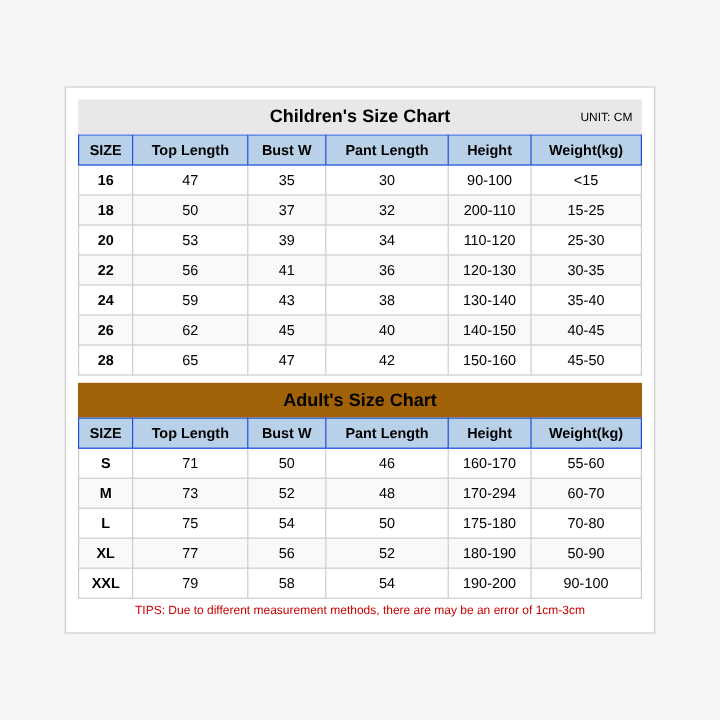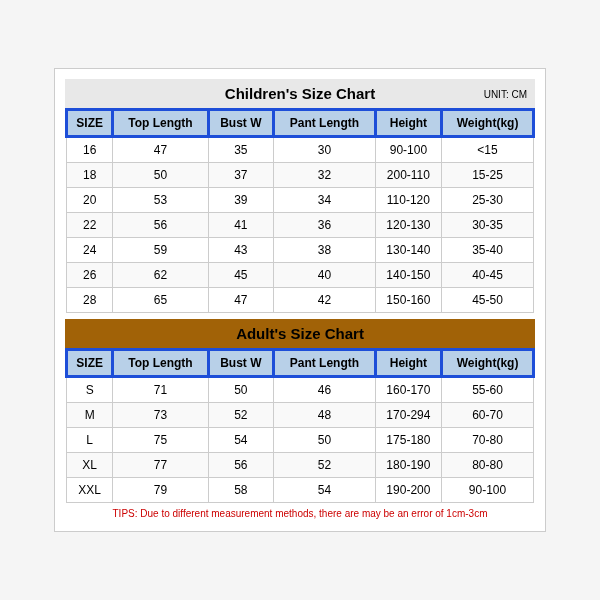--- a/index.html
+++ b/index.html
@@ -34,39 +34,39 @@
       font-size: 10px;
       font-weight: normal;
     }
     table {
       width: 100%;
       border-collapse: collapse;
       font-size: 12px;
     }
     th {
       background: #b8d0e8;
-      border: 3px solid #1d4ed8;
+      border: 1px solid #1d4ed8;
       padding: 5px 3px;
       text-align: center;
       font-weight: bold;
       font-size: 12px;
     }
     td {
       border: 1px solid #ccc;
       padding: 5px 3px;
       text-align: center;
     }
     tr:nth-child(even) td {
       background: #f9f9f9;
     }
     tr:nth-child(odd) td {
       background: #fff;
     }
     td:first-child {
-      font-weight: normal;
+      font-weight: bold;
     }
     .tips {
       text-align: center;
       font-size: 10px;
       color: #cc0000;
       padding: 5px 0 2px;
     }
     .adult-section-title {
       text-align: center;
       font-size: 15px;
@@ -196,21 +196,21 @@
           <td>50</td>
           <td>175-180</td>
           <td>70-80</td>
         </tr>
         <tr>
           <td>XL</td>
           <td>77</td>
           <td>56</td>
           <td>52</td>
           <td>180-190</td>
-          <td>80-80</td>
+          <td>50-90</td>
         </tr>
         <tr>
           <td>XXL</td>
           <td>79</td>
           <td>58</td>
           <td>54</td>
           <td>190-200</td>
           <td>90-100</td>
         </tr>
       </tbody>

